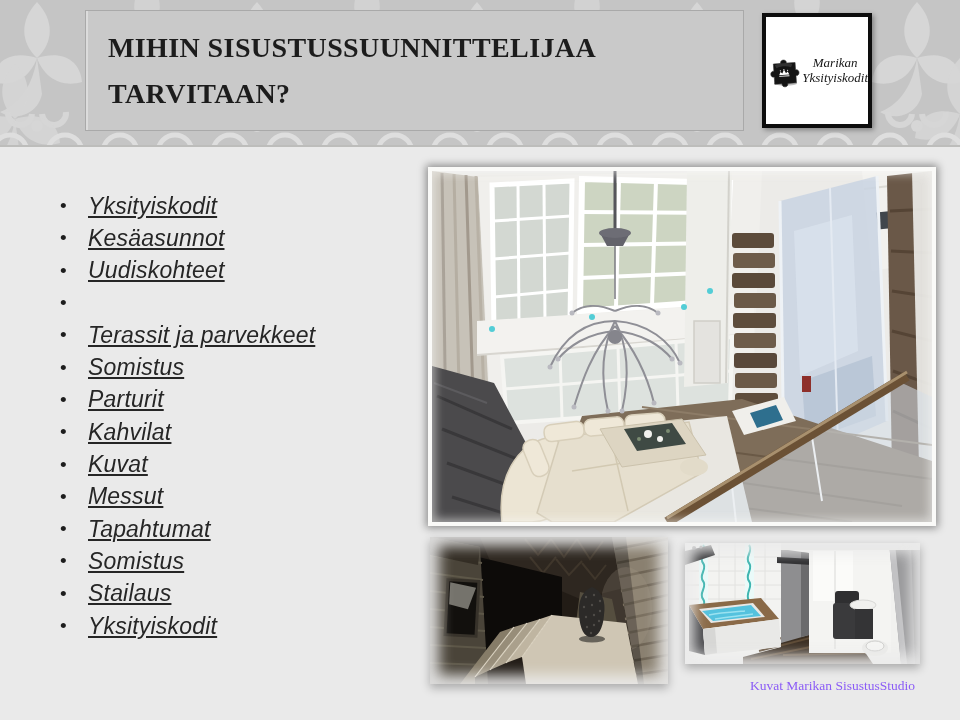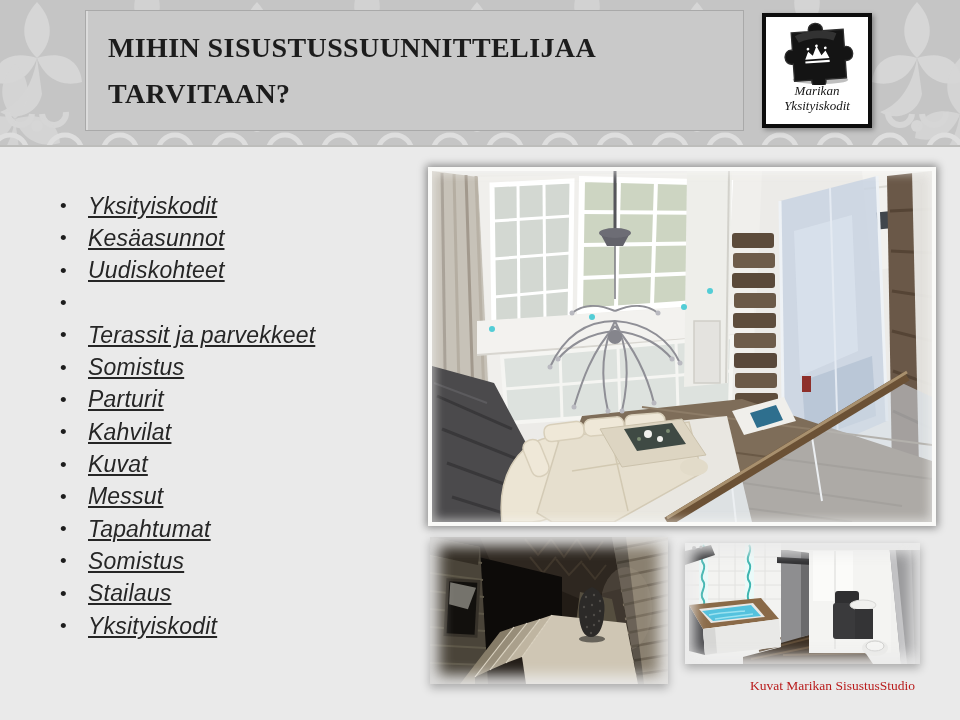--- a/index.html
+++ b/index.html
@@ -21,21 +21,21 @@
   }
   .title-box h1{
     margin:0;font-family:"Liberation Serif",serif;font-weight:700;
     font-size:28px;line-height:46px;color:#1c1c1c;letter-spacing:.4px;
   }
   .title-box h1 span{display:block;}
   
   .logo{
     position:absolute;left:762px;top:13px;width:110px;height:115px;
     background:#ffffff;border:4px solid #0d0d0d;box-sizing:border-box;
-    display:flex;flex-direction:column;align-items:center;
+    display:flex;flex-direction:row;align-items:center;
     box-shadow:2px 2px 5px rgba(0,0,0,.35);
   }
   .logo svg{margin-top:2px;}
   .logo-text{
     font-family:"Liberation Serif",serif;font-style:italic;
     font-size:13px;line-height:15px;color:#151515;text-align:center;margin-top:-2px;
   }
   .logo-text span{display:block;}
   
   .topics{
@@ -59,21 +59,21 @@
   .photo-small{box-shadow:0 4px 9px rgba(0,0,0,.28);}
   .photo-stairs{left:430px;top:537px;width:238px;height:147px;background:#221c16;}
   .photo-bath{left:685px;top:543px;width:235px;height:121px;background:#f1f1ef;}
   .vig{position:absolute;inset:0;pointer-events:none;
        box-shadow:inset 0 0 14px 9px rgba(234,234,234,.92);}
   .vig-main{position:absolute;inset:0;pointer-events:none;
        box-shadow:inset 0 0 10px 3px rgba(250,250,248,.55);}
   
   .caption{
     position:absolute;left:700px;top:678px;width:215px;text-align:right;
-    font-family:"Liberation Serif",serif;font-size:13.5px;color:#b91c1c;
+    font-family:"Liberation Serif",serif;font-size:13.5px;color:#8b5cf6;
   }
 </style>
 </head>
 <body>
 
 <div class="slide">
 
   <div class="header">
     <svg class="damask" width="960" height="145">
       <defs>

